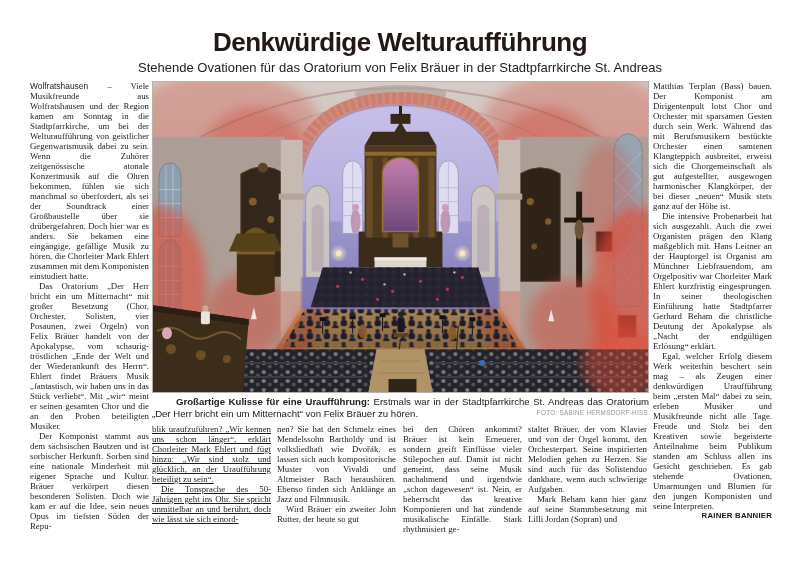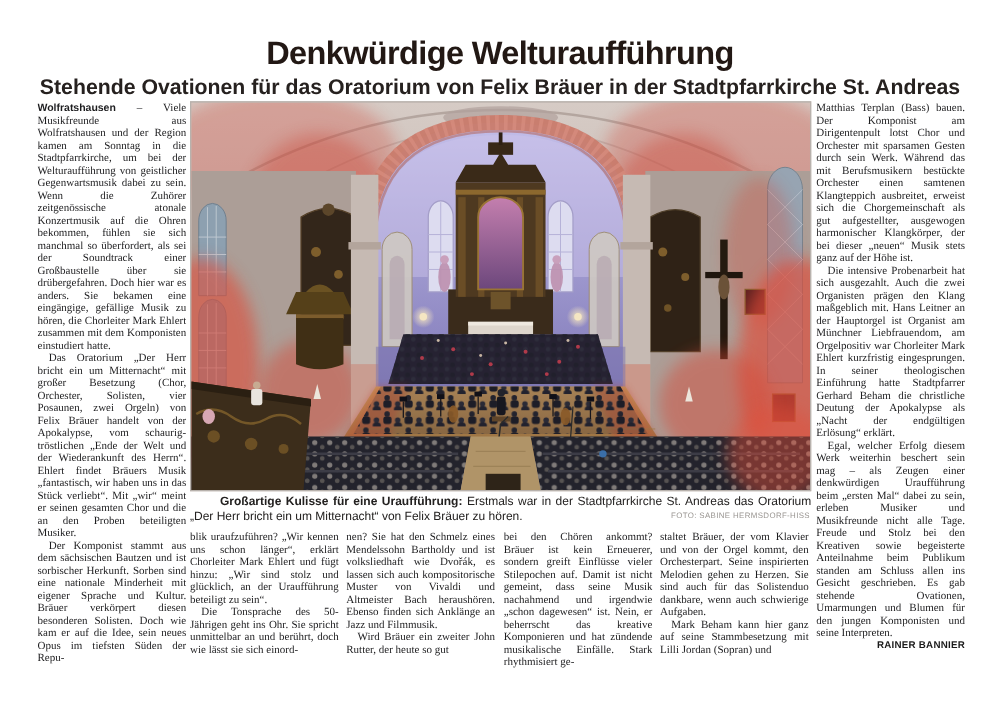--- a/index.html
+++ b/index.html
@@ -7,36 +7,36 @@
     position:relative; width:800px; height:565px; background:#ffffff;
     font-family:"Liberation Serif", serif; color:#1d1d1f; overflow:hidden;
   }
   .headline {
     position:absolute; left:0; right:0; top:27px; text-align:center;
     font-family:"Liberation Sans", sans-serif; font-weight:bold;
     font-size:26px; letter-spacing:-0.5px; color:#221814;
   }
   .subheadline {
     position:absolute; left:0; right:0; top:60px; text-align:center;
-    font-family:"Liberation Sans", sans-serif; font-weight:bold;
-    font-size:17px; color:#26211f;
+    font-family:"Liberation Sans", sans-serif; font-weight:normal;
+    font-size:13px; color:#26211f;
   }
   .col {
     position:absolute; width:119px; font-size:8.8px; line-height:10px;
     text-align:justify; overflow:hidden; hyphens:auto; -webkit-hyphens:auto;
   }
   .col p { margin:0; text-indent:9px; }
   .col p.flush { text-indent:0; }
   #col1 { left:30px;  top:81px;  height:462px; }
-  #col2 { left:152px; top:424px; height:120px; }
+  #col2 { left:152px; top:424px; height:120px;text-decoration:underline; }
   #col3 { left:277px; top:424px; height:120px; }
   #col4 { left:403px; top:424px; height:120px; }
   #col5 { left:528px; top:424px; height:120px; }
   #col6 { left:653px; top:81px;  height:464px; }
-  .lead-loc { font-family:"Liberation Sans", sans-serif; font-weight:bold; font-size:8.4px; }
+  .lead-loc { font-family:"Liberation Sans", sans-serif; font-weight:normal; font-size:8.4px; }
   .byline {
     float:right; font-family:"Liberation Sans", sans-serif; font-weight:bold;
     font-size:7.8px; letter-spacing:0.2px; padding-left:4px; color:#1a1a1a;
   }
   .photo {
     position:absolute; left:152px; top:81px; width:497px; height:312px;
     border:1px solid #b8b2ad; box-sizing:border-box; background:#c9bdb7; overflow:hidden;
   }
   .photo svg { display:block; width:100%; height:100%; }
   .caption {

